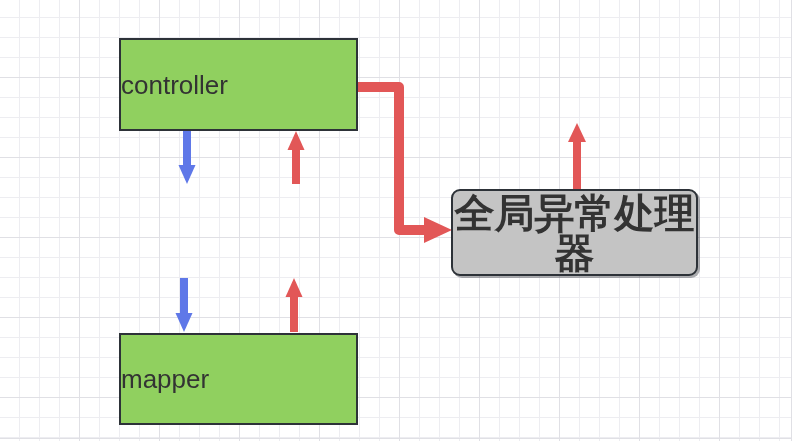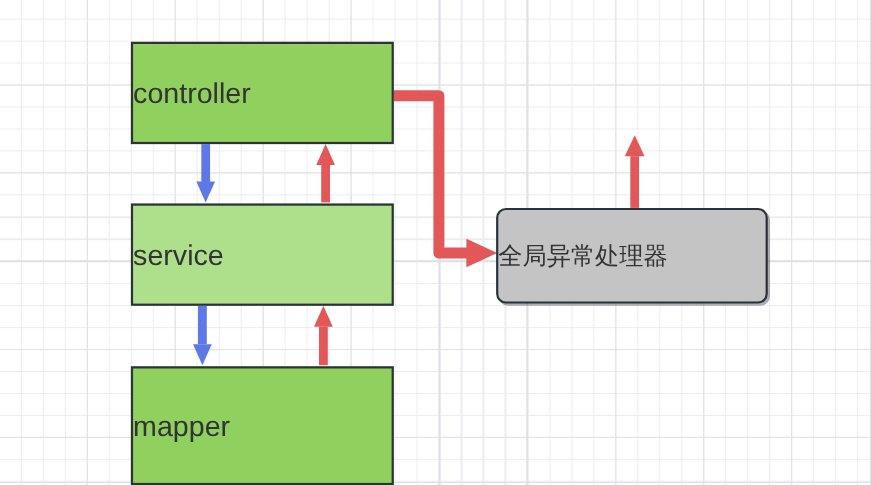--- a/index.html
+++ b/index.html
@@ -47,26 +47,27 @@
     color:var(--text);
     font-size:26px;
     line-height:1;
     text-align:center;
   }
   .node.green-dark{background:var(--node-green-dark);}
   .node.green-light{background:var(--node-green-light);}
   .node.gray{
     background:var(--node-gray);
     border-radius:9px;
-    font-size:22px;
+    font-size:40px;
     box-shadow:2px 2px 0 rgba(70,74,80,0.45);
+    font-weight:bold;
   }
   #node-controller{left:119px;top:38px;width:239px;height:93px;}
   #node-service{left:119px;top:185px;width:239px;height:93px;}
-  #node-mapper{left:119px;top:333px;width:239px;height:108px;}
+  #node-mapper{left:119px;top:333px;width:239px;height:92px;}
   #node-exception-handler{left:451px;top:189px;width:247px;height:87px;}
 </style>
 </head>
 <body>
 
 <div class="canvas">
 
   <svg class="edges-layer" viewBox="0 0 792 441" aria-hidden="true">
 
     <g>
@@ -97,23 +98,20 @@
     <g>
       <path class="shaft red" d="M577,189 L577,142"></path>
       <polygon class="head red" points="577,123 568,142 586,142"></polygon>
     </g>
   </svg>
 
   <div class="node green-dark" id="node-controller">
     <span>controller</span>
   </div>
 
-  <div class="node green-light" id="node-service">
-    <span>service</span>
-  </div>
 
   <div class="node green-dark" id="node-mapper">
     <span>mapper</span>
   </div>
 
   <div class="node gray" id="node-exception-handler">
     <span>全局异常处理器</span>
   </div>
 
 </div>

